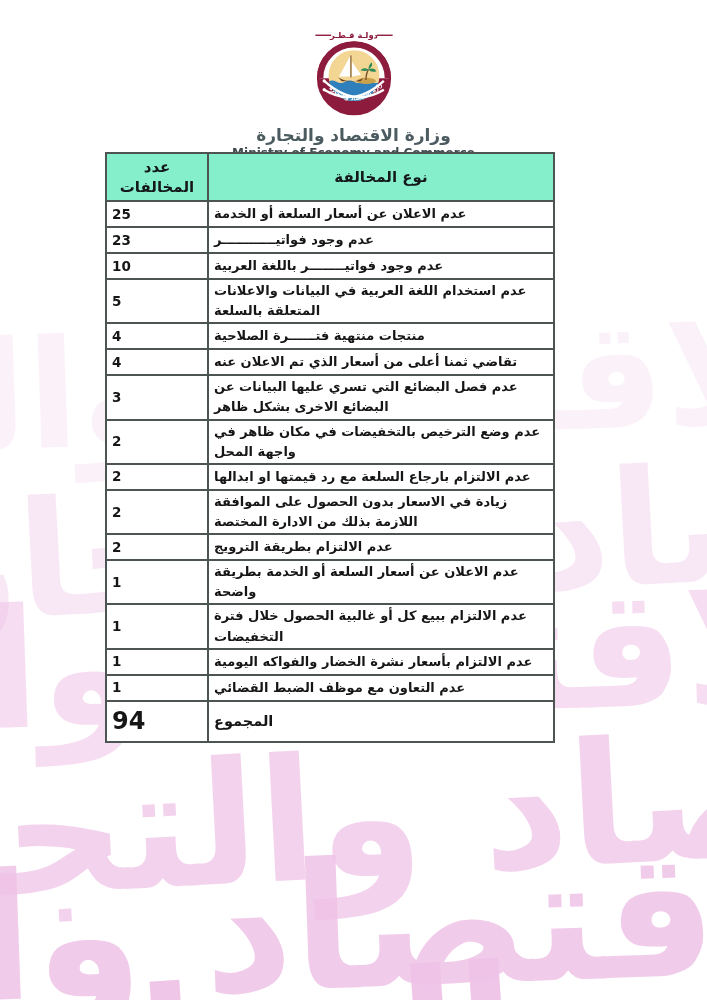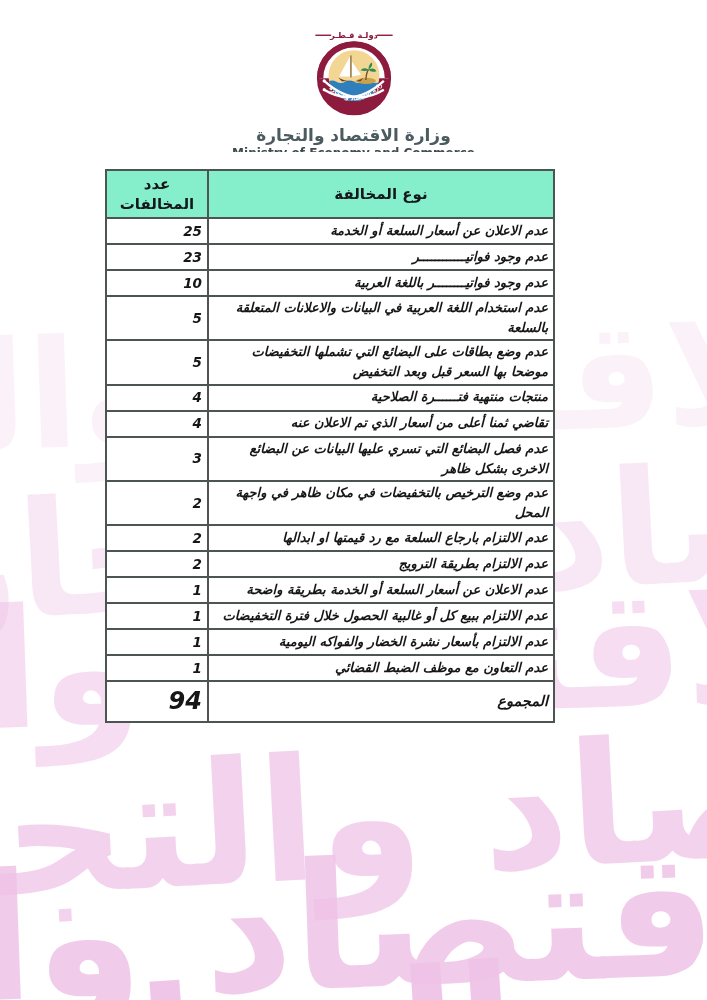--- a/index.html
+++ b/index.html
@@ -35,37 +35,37 @@
     margin-top:1px; text-align:center;
     font-size:12px; font-weight:bold; color:#3e4c50;
     height:6px; line-height:15px; overflow:hidden; 
   }
 
   
   table.violations {
     border-collapse:collapse;
     direction:rtl;
     width:448px;
-    margin:17px 0 0 105px;
+    margin:0 0 0 105px;
     table-layout:fixed;
   }
   .violations th, .violations td { border:2px solid #4c5552; }
   .violations thead th {
     background:#85efcb; color:#14181a;
     font-size:15px; font-weight:bold;
     height:46px; line-height:1.35; padding:0 4px;
     text-align:center;
   }
   .violations col.type-col  { width:346px; }
   .violations col.count-col { width:102px; }
   .violations tbody td {
     background:#ffffff; color:#161616;
-    font-weight:bold; text-align:right;
+    font-weight:bold; text-align:left;
     font-size:13px; line-height:1.55;
-    padding:1px 5px; height:22px;font-style:italic;
+    padding:1px 5px; height:22px;
   }
   .violations td.count-cell { font-size:13.5px; }
   .violations tr.total-row td { height:30px; }
   .violations tr.total-row td.type-cell  { font-size:14.5px; }
   .violations tr.total-row td.count-cell { font-size:24px; }
 </style>
 </head>
 <body>
 
 <div class="watermark">
@@ -154,24 +154,20 @@
         <tr>
           <td class="type-cell">عدم وجود فواتيــــــــر باللغة العربية</td>
           <td class="count-cell">10</td>
         </tr>
 
         <tr>
           <td class="type-cell">عدم استخدام اللغة العربية في البيانات والاعلانات المتعلقة بالسلعة</td>
           <td class="count-cell">5</td>
         </tr>
 
-        <tr>
-          <td class="type-cell">عدم وضع بطاقات على البضائع التي تشملها التخفيضات موضحا بها السعر قبل وبعد التخفيض</td>
-          <td class="count-cell">5</td>
-        </tr>
 
         <tr>
           <td class="type-cell">منتجات منتهية فتــــــرة الصلاحية</td>
           <td class="count-cell">4</td>
         </tr>
 
         <tr>
           <td class="type-cell">تقاضي ثمنا أعلى من أسعار الذي تم الاعلان عنه</td>
           <td class="count-cell">4</td>
         </tr>
@@ -184,20 +180,24 @@
         <tr>
           <td class="type-cell">عدم وضع الترخيص بالتخفيضات في مكان ظاهر في واجهة المحل</td>
           <td class="count-cell">2</td>
         </tr>
 
         <tr>
           <td class="type-cell">عدم الالتزام بارجاع السلعة مع رد قيمتها او ابدالها</td>
           <td class="count-cell">2</td>
         </tr>
 
+        <tr>
+          <td class="type-cell">زيادة في الاسعار بدون الحصول على الموافقة اللازمة بذلك من الادارة المختصة</td>
+          <td class="count-cell">2</td>
+        </tr>
 
         <tr>
           <td class="type-cell">عدم الالتزام بطريقة الترويج</td>
           <td class="count-cell">2</td>
         </tr>
 
 
         <tr>
           <td class="type-cell">عدم الاعلان عن أسعار السلعة أو الخدمة بطريقة واضحة</td>
           <td class="count-cell">1</td>

